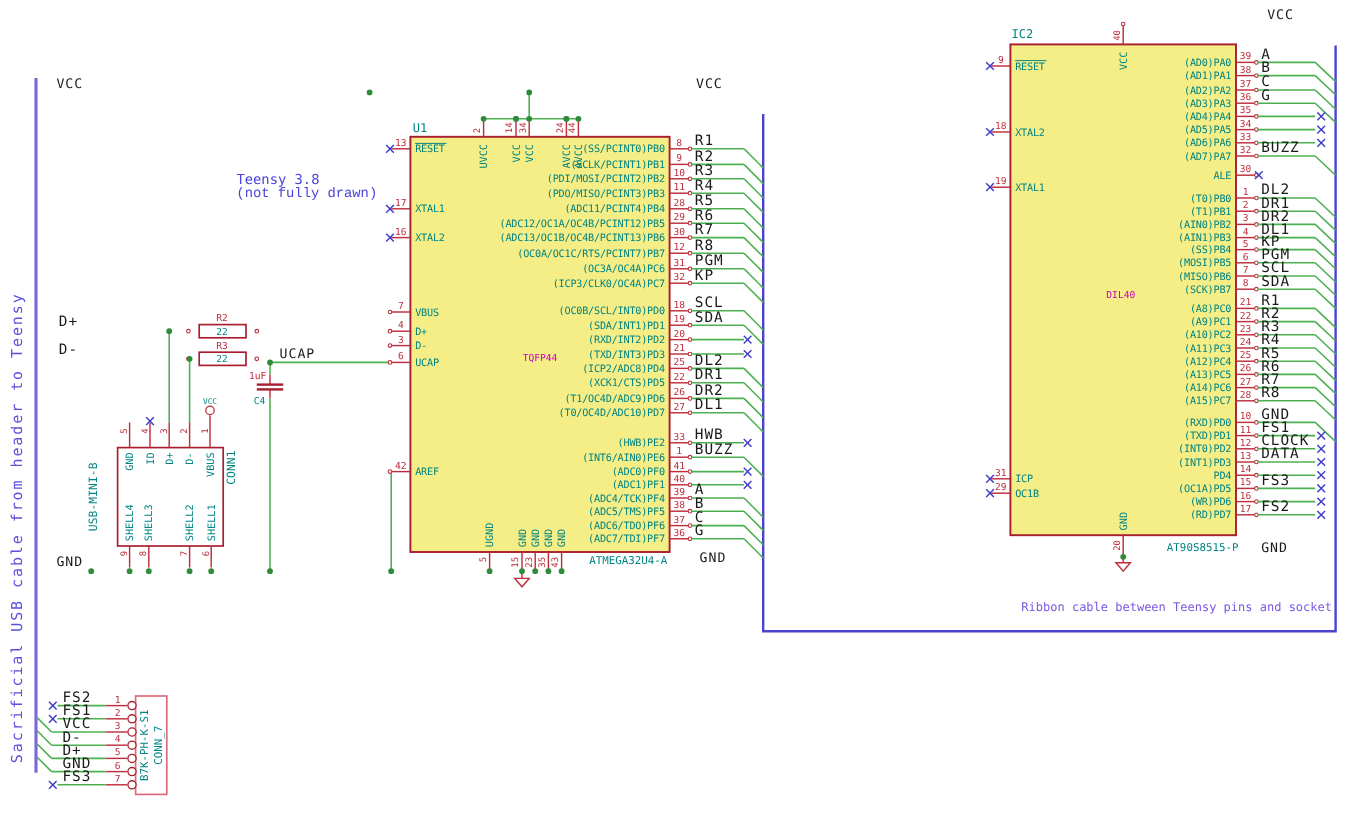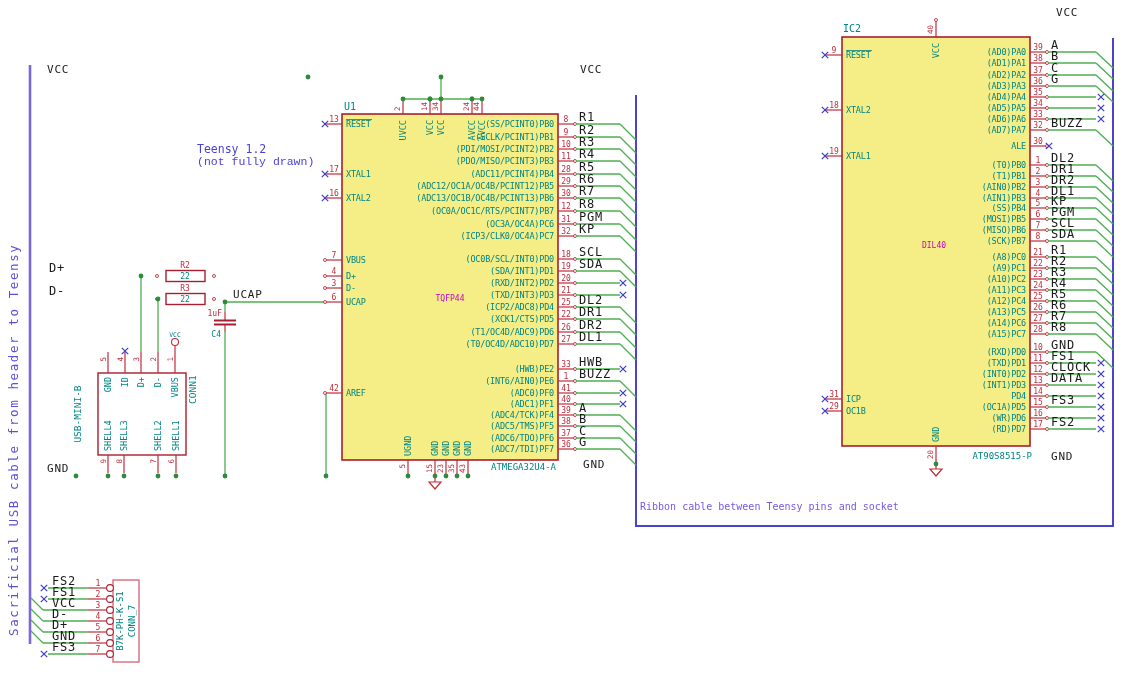--- a/index.html
+++ b/index.html
@@ -1,21 +1,21 @@
 <!DOCTYPE html>
 <html><head>
 <meta charset="utf-8">
 <style>
   html,body{margin:0;padding:0;background:#ffffff;}
   #stage{position:relative;width:1131px;height:690px;background:#ffffff;overflow:hidden;
          font-family:"DejaVu Sans Mono",monospace;}
   #sch{position:absolute;left:0;top:0;}
   #sch text{font-family:"DejaVu Sans Mono",monospace;}
   .note{position:absolute;color:#4A42DC;font-size:11.5px;white-space:nowrap;}
-  .ribbon{position:absolute;left:640px;top:501px;width:470px;text-align:left;
+  .ribbon{position:absolute;left:640px;top:501px;width:470px;text-align:right;
           color:#7B58E2;font-size:10px;white-space:nowrap;}
   .vnote{position:absolute;left:6px;top:636px;transform-origin:0 0;transform:rotate(-90deg);
          color:#5A50DC;font-size:12.5px;letter-spacing:1.6px;white-space:nowrap;}
 </style>
 </head>
 <body>
 
 <div id="stage">
   <svg id="sch" width="1131" height="690" viewBox="0 0 1131 690">
       <polyline points="31,66 43,77 618,77 636,95" fill="none" stroke="undefined" stroke-width="1.3"></polyline>
@@ -692,17 +692,17 @@
       <circle cx="408" cy="476" r="2.4" fill="#2E8B39"></circle>
       <circle cx="435" cy="476" r="2.4" fill="#2E8B39"></circle>
       <circle cx="446" cy="476" r="2.4" fill="#2E8B39"></circle>
       <circle cx="457" cy="476" r="2.4" fill="#2E8B39"></circle>
       <circle cx="468" cy="476" r="2.4" fill="#2E8B39"></circle>
       <circle cx="936" cy="464" r="2.4" fill="#2E8B39"></circle>
       <circle cx="430" cy="99" r="2.4" fill="#2E8B39"></circle>
       <circle cx="472" cy="99" r="2.4" fill="#2E8B39"></circle>
     </svg>
 
-  <div class="note" style="left:197px;top:142px;">Teensy 1.2</div>
+  <div class="note" style="left:197px;top:142px;">Teensy 3.8</div>
   <div class="note" style="left:197px;top:155px;font-family:Liberation Mono, monospace;">(not fully drawn)</div>
   <div class="ribbon">Ribbon cable between Teensy pins and socket</div>
   <div class="vnote">Sacrificial USB cable from header to Teensy</div>
 </div>
 
 </body></html>

